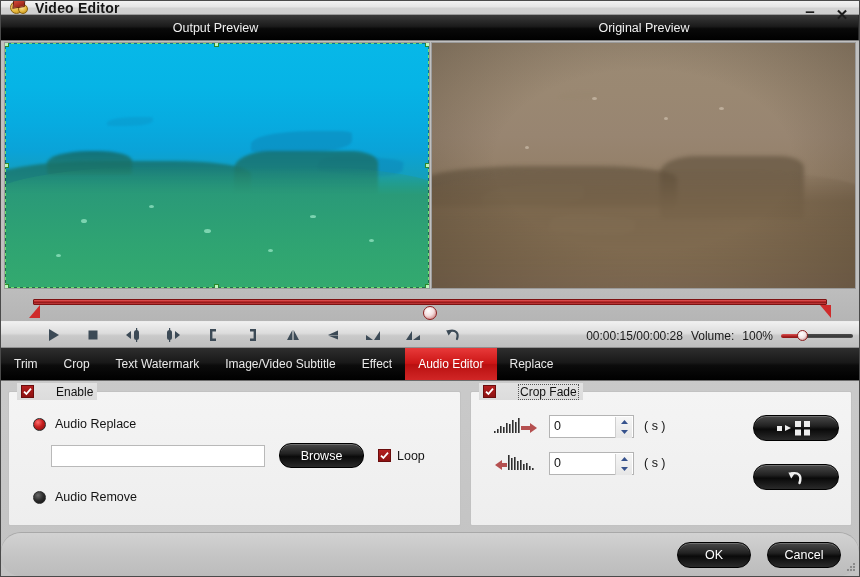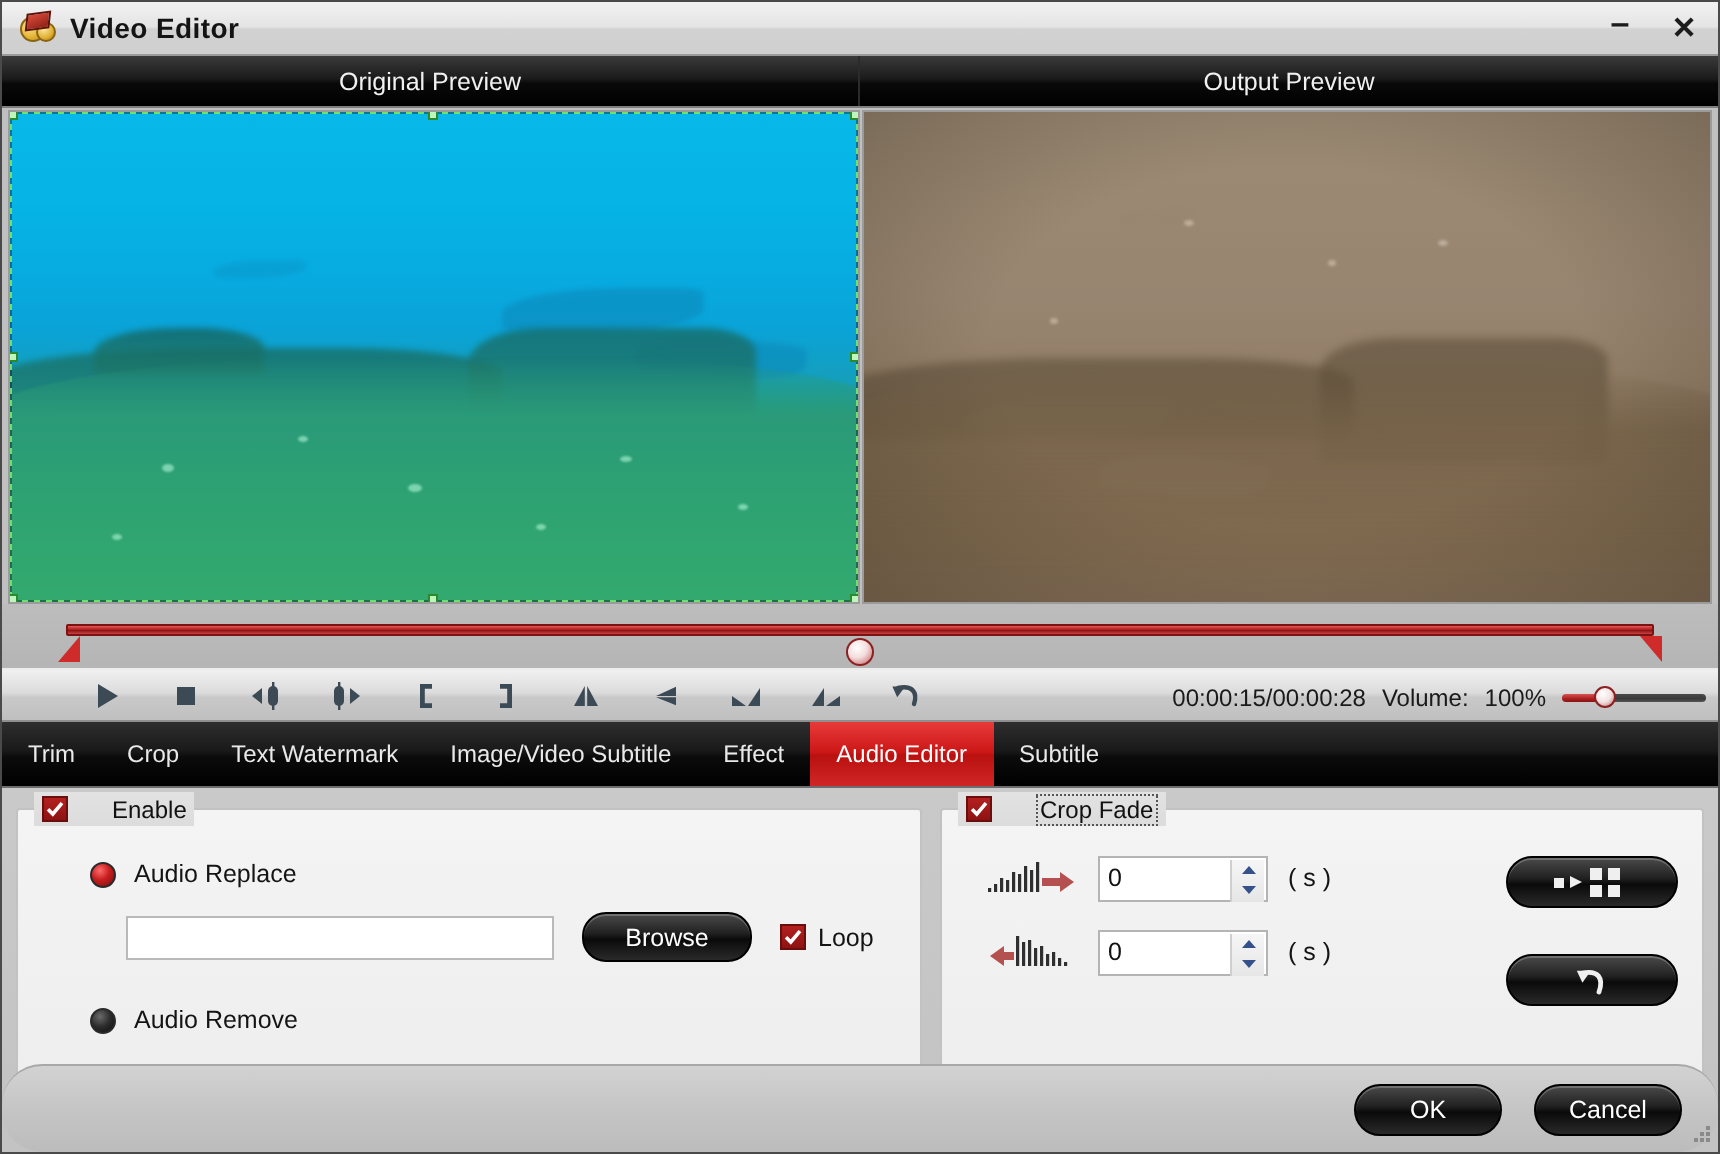--- a/index.html
+++ b/index.html
@@ -12,21 +12,21 @@
   .app {
     position: relative;
     width: 860px; height: 577px;
     background: linear-gradient(180deg,#d6d6d6 0%,#c3c3c3 100%);
     border: 1px solid #4a4a4a;
     overflow: hidden;
   }
 
   
   .titlebar {
-    height: 27px;
+    height: 14px;
     background: linear-gradient(180deg,#f2f2f2 0%,#e4e4e4 48%,#d2d2d2 52%,#cfcfcf 100%);
     border-bottom: 1px solid #9a9a9a;
     display: flex; align-items: center;
     padding: 0 4px 0 8px;
     position: relative;
   }
   .app-icon {
     width: 19px; height: 19px; flex: 0 0 19px;
     position: relative; margin-right: 7px;
   }
@@ -389,22 +389,22 @@
       <div class="clip"></div>
     </div>
     <div class="title-text">Video Editor</div>
     <div class="win-btns">
       <div class="win-btn min">–</div>
       <div class="win-btn">✕</div>
     </div>
   </div>
 
   <div class="preview-headers">
+    <div class="ph">Output Preview</div>
     <div class="ph left">Original Preview</div>
-    <div class="ph">Output Preview</div>
   </div>
 
   <div class="previews">
 
     <div class="vid orig">
       <div class="dolphin" style="left:58%;top:36%;width:24%;height:9%;"></div>
       <div class="dolphin" style="left:74%;top:46%;width:20%;height:8%;transform:rotate(6deg);"></div>
       <div class="dolphin" style="left:24%;top:30%;width:11%;height:4%;opacity:.3;"></div>
       <div class="rock-c"></div>
       <div class="rock-a"></div>
@@ -536,36 +536,36 @@
     </div>
   </div>
 
   <div class="tabs">
     <div class="tab">Trim</div>
     <div class="tab">Crop</div>
     <div class="tab">Text Watermark</div>
     <div class="tab">Image/Video Subtitle</div>
     <div class="tab">Effect</div>
     <div class="tab active">Audio Editor</div>
-    <div class="tab">Subtitle</div>
+    <div class="tab">Replace</div>
   </div>
 
   <div class="panels">
 
     <div class="group left">
       <div class="group-legend">
         <div class="chk">
           <svg width="9" height="9" viewBox="0 0 9 9">
               <polyline points="1,4.6 3.4,7 8,1.6" stroke="#fff" stroke-width="1.8" fill="none"></polyline>
             </svg>
         </div>
         <span class="lbl">Enable</span>
       </div>
 
-      <div style="padding:25px 0 0 24px;margin-left:12px;">
+      <div style="padding:25px 0 0 24px;">
         <div class="radio-row">
           <div class="radio"></div>
           <span class="lbl-txt">Audio Replace</span>
         </div>
 
         <div style="display:flex;align-items:center;gap:14px;margin:12px 0 0 18px;">
           <input class="path-input" type="text" value="" placeholder="" style="">
           <div class="btn-dark btn-browse">Browse</div>
           <div style="display:flex;align-items:center;gap:6px;">
             <div class="chk">

